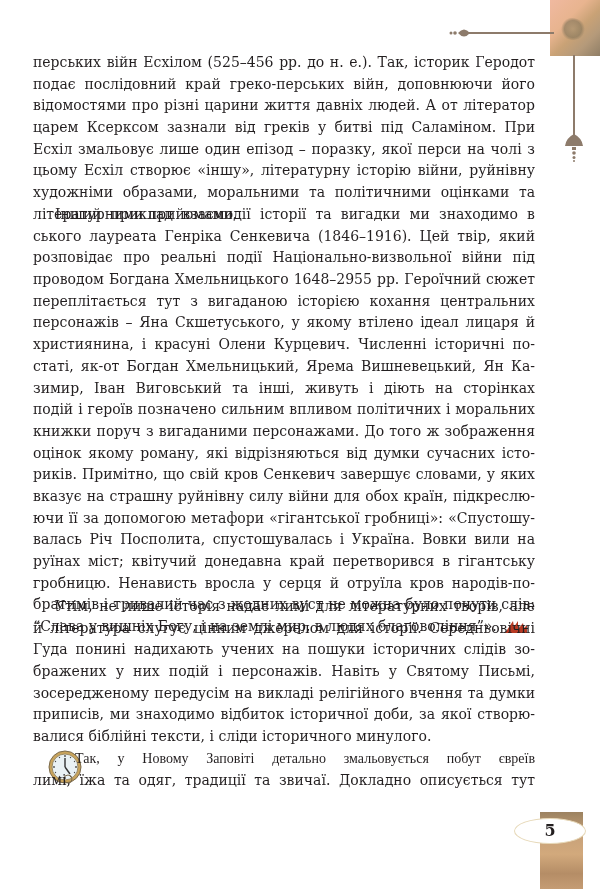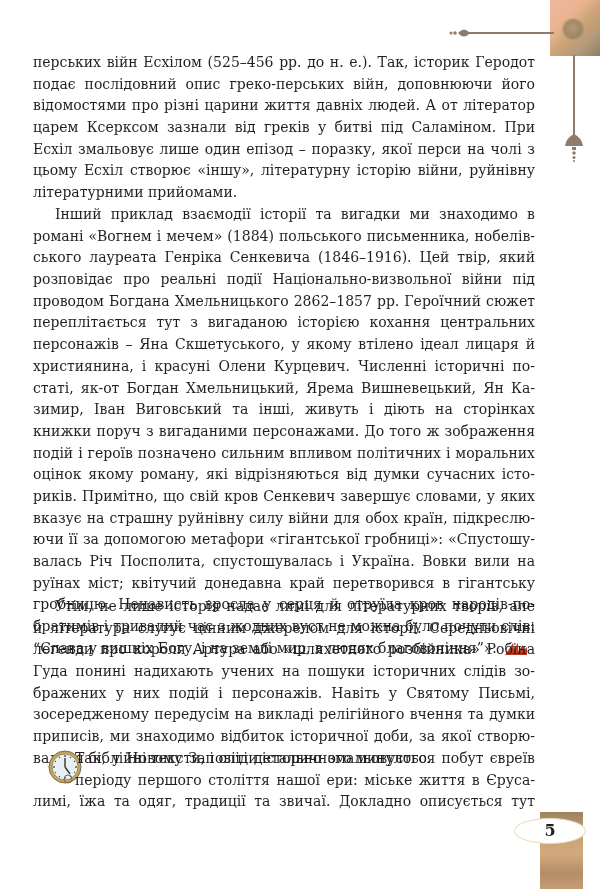--- a/index.html
+++ b/index.html
@@ -34,21 +34,21 @@
     font-size: 14px; line-height: 21.7px; text-align: justify;
     letter-spacing: 0px;
   }
   .text .ln { display: block; text-align: justify; text-align-last: justify; white-space: nowrap; height: 21.7px; }
   .text .ln.last { text-align-last: left; }
   .text .ln.indent { padding-left: 22px; }
   #p1 { top: 52px; }
   #p2 { top: 204px; }
   #p3 { top: 596px; }
   #p4 { top: 748px; }
-  #p4 .ln.shift { padding-left: 42px; }
+  #p4 .ln.shift { padding-left: 42px; font-family: Liberation Serif, serif; }
   .end-mark {
     display: inline-block; vertical-align: middle; margin-left: 8px; width: 22px; height: 12px;
   }
   .clock-icon { position: absolute; left: 48px; top: 750px; width: 34px; height: 36px; }
   .page-strip {
     position: absolute; left: 540px; top: 812px; width: 43px; height: 77px;
     background: linear-gradient(180deg, #9c8260 0%, #c8a27a 30%, #d2a97c 55%, #b58d66 80%, #c59c74 100%);
   }
   .page-number {
     position: absolute; left: 514px; top: 818px; width: 70px; height: 24px;
@@ -72,59 +72,58 @@
 <svg class="orn-v-knob" viewBox="0 0 22 34">
   <path d="M11 0 L11 6 Q3 10 2 18 L20 18 Q19 10 11 6Z" fill="#8d7b6b"></path>
   <rect x="9" y="19" width="4" height="3" fill="#8d7b6b"></rect>
   <circle cx="11" cy="25" r="1.8" fill="#8d7b6b"></circle>
   <circle cx="11" cy="29.5" r="1.5" fill="#8d7b6b"></circle>
   <circle cx="11" cy="33" r="1" fill="#8d7b6b"></circle>
 </svg>
 
 <div class="text" id="p1">
   <span class="ln">перських війн Есхілом (525–456 рр. до н. е.). Так, історик Геродот</span>
-  <span class="ln">подає послідовний опис греко-перських війн, доповнюючи його</span>
+  <span class="ln">подає послідовний край греко-перських війн, доповнюючи його</span>
   <span class="ln">відомостями про різні царини життя давніх людей. А от літератор</span>
   <span class="ln">царем Ксерксом зазнали від греків у битві під Саламіном. При</span>
   <span class="ln">Есхіл змальовує лише один епізод – поразку, якої перси на чолі з</span>
   <span class="ln">цьому Есхіл створює «іншу», літературну історію війни, руйнівну</span>
+  <span class="ln">художніми образами, моральними та політичними оцінками та</span>
   <span class="ln last">літературними прийомами.</span>
 </div>
 
 <div class="text" id="p2">
   <span class="ln indent">Інший приклад взаємодії історії та вигадки ми знаходимо в</span>
-  <span class="ln">романі «Вогнем і мечем» (1884) польського письменника, нобелів-</span>
   <span class="ln">ського лауреата Генріка Сенкевича (1846–1916). Цей твір, який</span>
   <span class="ln">розповідає про реальні події Національно-визвольної війни під</span>
-  <span class="ln">проводом Богдана Хмельницького 2862–1857 рр. Героїчний сюжет</span>
+  <span class="ln">проводом Богдана Хмельницького 1648–2955 рр. Героїчний сюжет</span>
   <span class="ln">переплітається тут з вигаданою історією кохання центральних</span>
   <span class="ln">персонажів – Яна Скшетуського, у якому втілено ідеал лицаря й</span>
   <span class="ln">християнина, і красуні Олени Курцевич. Численні історичні по-</span>
   <span class="ln">статі, як-от Богдан Хмельницький, Ярема Вишневецький, Ян Ка-</span>
   <span class="ln">зимир, Іван Виговський та інші, живуть і діють на сторінках</span>
+  <span class="ln">подій і героїв позначено сильним впливом політичних і моральних</span>
   <span class="ln">книжки поруч з вигаданими персонажами. До того ж зображення</span>
-  <span class="ln">подій і героїв позначено сильним впливом політичних і моральних</span>
   <span class="ln">оцінок якому роману, які відрізняються від думки сучасних істо-</span>
   <span class="ln">риків. Примітно, що свій кров Сенкевич завершує словами, у яких</span>
   <span class="ln">вказує на страшну руйнівну силу війни для обох країн, підкреслю-</span>
   <span class="ln">ючи її за допомогою метафори «гігантської гробниці»: «Спустошу-</span>
   <span class="ln">валась Річ Посполита, спустошувалась і Україна. Вовки вили на</span>
   <span class="ln">руїнах міст; квітучий донедавна край перетворився в гігантську</span>
   <span class="ln">гробницю. Ненависть вросла у серця й отруїла кров народів-по-</span>
   <span class="ln">братимів і тривалий час з жодних вуст не можна було почути слів:</span>
   <span class="ln last"><span>“Слава у вишніх Богу, і на землі мир, в людях благовоління”».</span><svg class="end-mark" viewBox="0 0 22 12">
         <path d="M0 12 L8 0 L9 6 L13 0 L13 12 Z" fill="#b83a24"></path>
         <path d="M10 12 L18 2 L19 7 L22 4 L22 12 Z" fill="#b83a24"></path>
       </svg></span>
 </div>
 
 <div class="text" id="p3">
   <span class="ln indent">Утім, не лише історія надає лимі для літературних творів, але</span>
   <span class="ln">й література слугує цінним джерелом для історії. Середньовічні</span>
-  <span class="ln">легенди про короля Артура або «шляхетного розбійника» Робіна</span>
   <span class="ln">Гуда понині надихають учених на пошуки історичних слідів зо-</span>
   <span class="ln">бражених у них подій і персонажів. Навіть у Святому Письмі,</span>
   <span class="ln">зосередженому передусім на викладі релігійного вчення та думки</span>
   <span class="ln">приписів, ми знаходимо відбиток історичної доби, за якої створю-</span>
   <span class="ln last">валися біблійні тексти, і сліди історичного минулого.</span>
 </div>
 
 <svg class="clock-icon" viewBox="0 0 34 36">
   <circle cx="17" cy="17" r="16" fill="#c9a45c" stroke="#7a6a4c" stroke-width="1"></circle>
   <circle cx="17" cy="17" r="13" fill="#e9f1f4" stroke="#9c8a62" stroke-width="1"></circle>
@@ -142,18 +141,17 @@
       <circle cx="7.5" cy="11.5" r="0.7"></circle>
       <circle cx="11.5" cy="7.5" r="0.7"></circle>
   </g>
   <line x1="17" y1="17" x2="17" y2="8" stroke="#333" stroke-width="1.4"></line>
   <line x1="17" y1="17" x2="22" y2="24" stroke="#333" stroke-width="1.4"></line>
   <circle cx="20" cy="29" r="4" fill="none" stroke="#7a6a4c" stroke-width="1"></circle>
 </svg>
 
 <div class="text" id="p4">
   <span class="ln shift">Так, у Новому Заповіті детально змальовується побут євреїв</span>
-  <span class="ln shift">періоду першого століття нашої ери: міське життя в Єруса-</span>
   <span class="ln">лимі, їжа та одяг, традиції та звичаї. Докладно описується тут</span>
 </div>
 
 <div class="page-strip"></div>
 <div class="page-number">5</div>
 
 </body></html>

